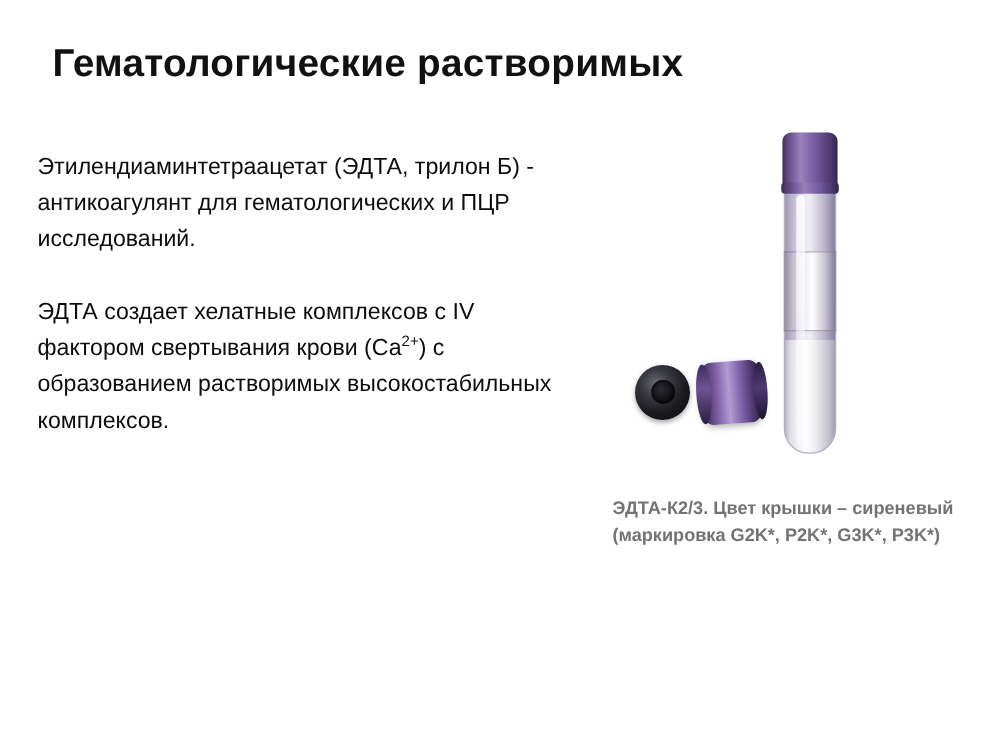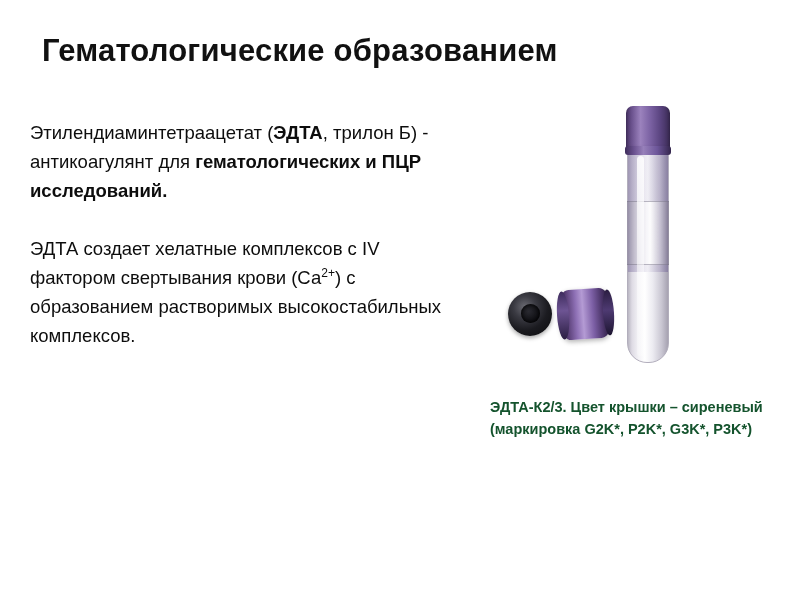--- a/index.html
+++ b/index.html
@@ -47,21 +47,21 @@
   .para {
     font-size: 18.5px;
     line-height: 29px;
     color: #0d0d0d;
     margin: 0;
   }
   .para + .para {
     margin-top: 29px;
   }
   .para b {
-    font-weight: bold;
+    font-weight: normal;
     text-align: right;
   }
   .sup {
     font-size: 12px;
     vertical-align: super;
     line-height: 0;
   }
 
   
   .photo {
@@ -205,29 +205,29 @@
 
   
   .caption {
     position: absolute;
     left: 490px;
     top: 396px;
     width: 300px;
     font-size: 14.5px;
     font-weight: bold;
     line-height: 22px;
-    color: #14532d;
+    color: #737373;
   }
 </style>
 </head>
 <body>
 
 <div class="slide">
 
-  <div class="title">Гематологические образованием</div>
+  <div class="title">Гематологические растворимых</div>
 
   <div class="body-col">
     <p class="para"><span>Этилендиаминтетраацетат (</span><b>ЭДТА</b><span>, трилон Б) - антикоагулянт для </span><b>гематологических и ПЦР исследований.</b></p>
     <p class="para"><span>ЭДТА создает хелатные комплексов с IV фактором свертывания крови (Са</span><span class="sup">2+</span><span>) с образованием растворимых высокостабильных комплексов.</span></p>
   </div>
 
   <div class="photo">
     <div class="stopper-dark"></div>
     <div class="stopper-purple"></div>
     <div class="tube">

